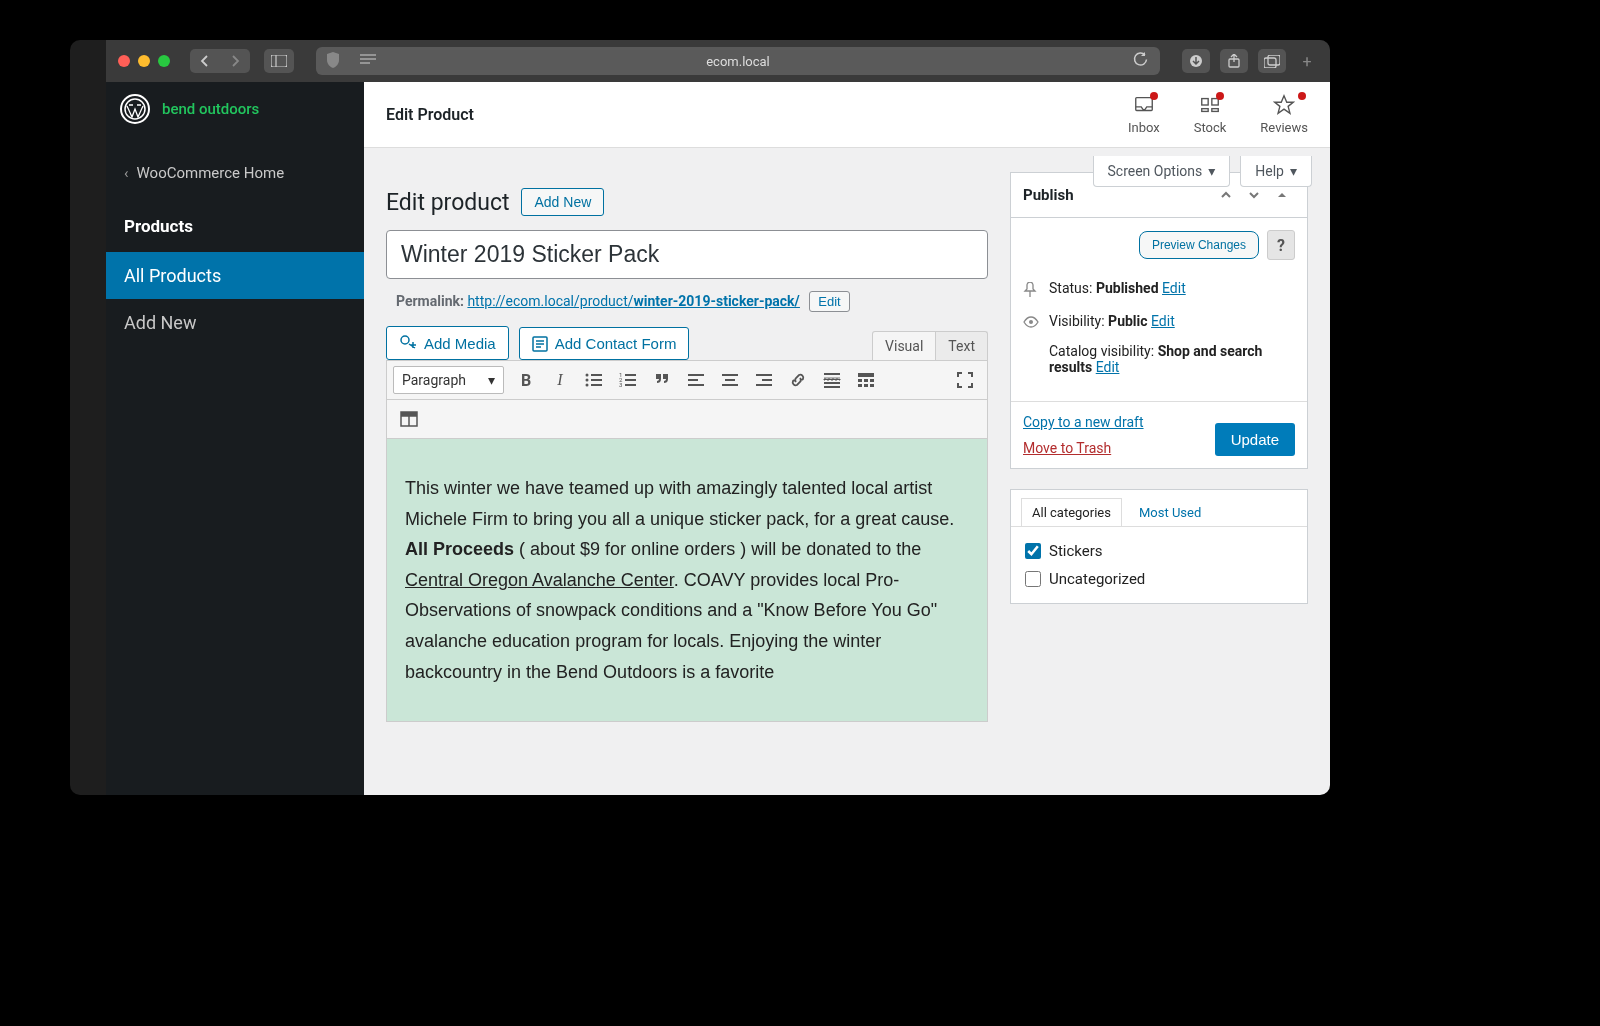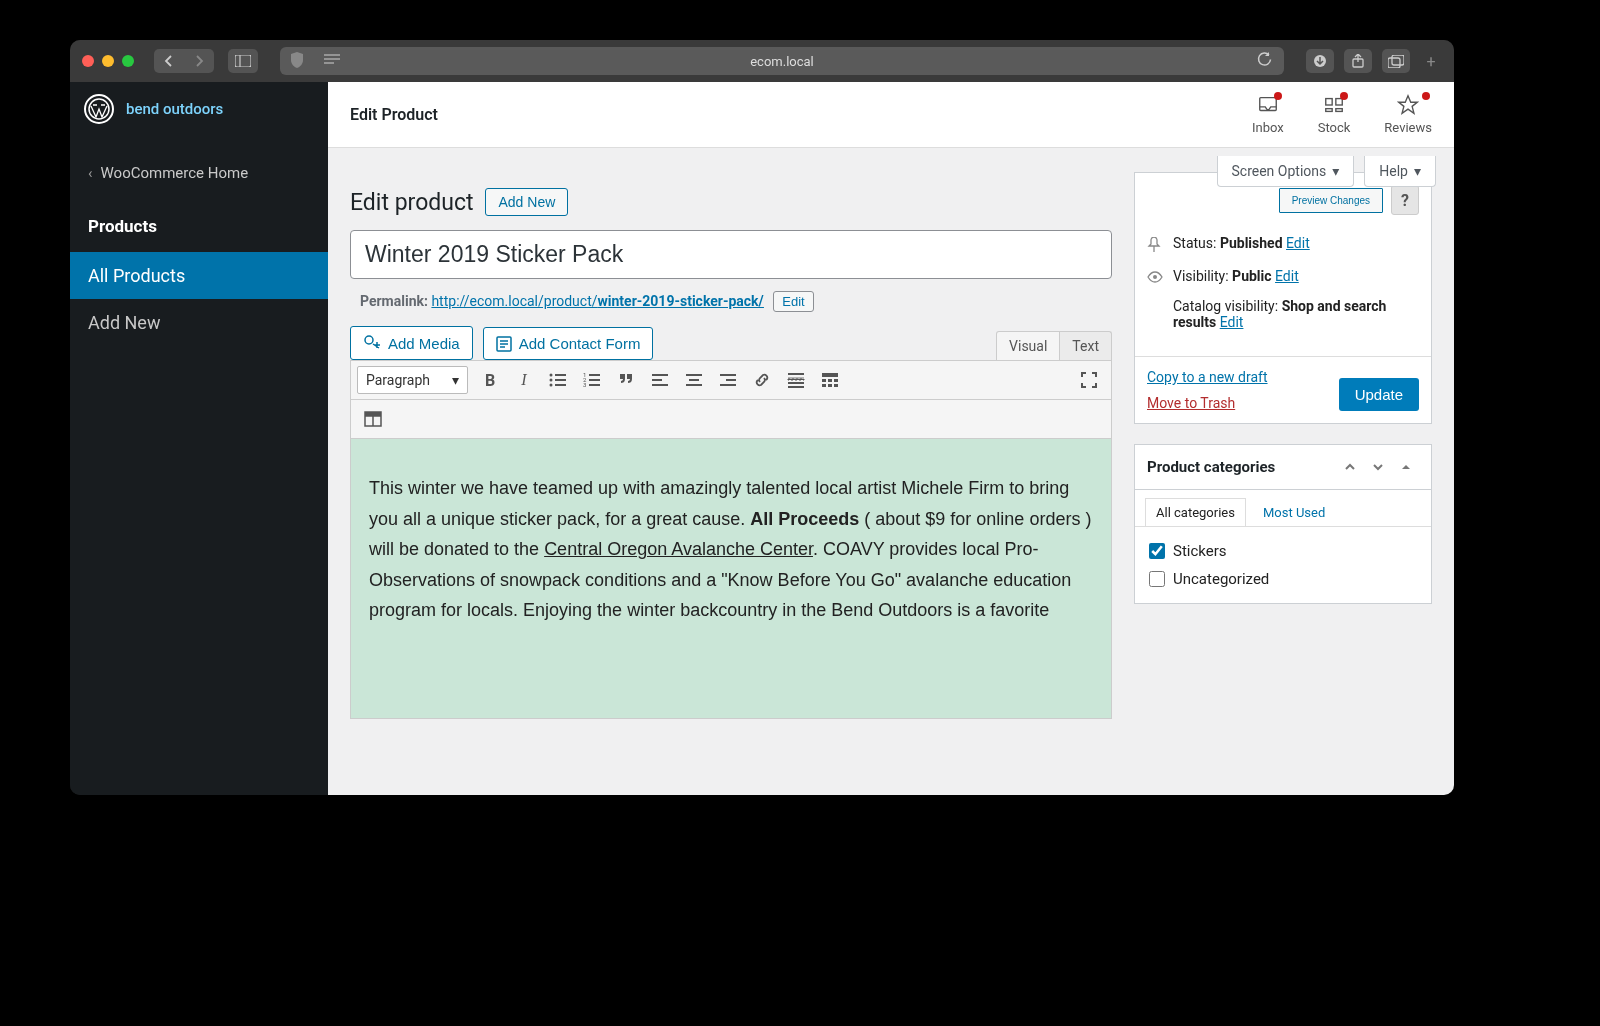--- a/index.html
+++ b/index.html
@@ -1,18 +1,18 @@
 <!DOCTYPE html>
 <html><head>
 <meta charset="utf-8">
 <style>
 * { box-sizing: border-box; margin: 0; padding: 0; }
 body { font-family: -apple-system, BlinkMacSystemFont, "Segoe UI", Roboto, sans-serif; background: #000; width: 1600px; height: 1026px; overflow: hidden; }
 
-.window { position: absolute; left: 70px; top: 40px; width: 1384px; height: 755px; border-radius: 10px; overflow: hidden; background: #1e1e1e; box-shadow: 0 20px 60px rgba(0,0,0,0.7); }
+.window { position: absolute; left: 70px; top: 40px; width: 1260px; height: 755px; border-radius: 10px; overflow: hidden; background: #1e1e1e; box-shadow: 0 20px 60px rgba(0,0,0,0.7); padding-left: 36px; }
 
 
 .chrome { height: 42px; background: #3a3a3a; display: flex; align-items: center; padding: 0 12px; gap: 8px; }
 .traffic { display: flex; gap: 8px; margin-right: 12px; }
 .tl { width: 12px; height: 12px; border-radius: 50%; }
 .tl.r { background: #ff5f57; }
 .tl.y { background: #febc2e; }
 .tl.g { background: #28c840; }
 .nav-btn { width: 30px; height: 24px; background: #545454; border-radius: 4px; display:flex;align-items:center;justify-content:center; color:#ccc; }
 .nav-btn.disabled { background:#4a4a4a; color:#777; }
@@ -25,21 +25,21 @@
 .addrbar .reload { position:absolute; right:12px; color:#ccc; }
 .right-icons { display:flex; gap:10px; align-items:center; }
 .right-icons .icn { width:28px; height:24px; background:#545454; border-radius:5px; display:flex;align-items:center;justify-content:center; color:#ccc; }
 .right-icons .plus { width:22px; color:#888; text-align:center; }
 
 
 .wp { display:flex; height: calc(100% - 42px); }
 .wp-sidebar { width: 258px; background:#181c1f; color:#eee; flex-shrink:0; }
 .wp-topbar { height: 54px; display:flex; align-items:center; padding: 0 14px; gap:12px; }
 .wp-logo { width:30px; height:30px; border:2px solid #fff; border-radius:50%; display:flex;align-items:center;justify-content:center; font-weight:bold; color:#fff; }
-.site-name { font-size:15px; font-weight:500; color:#7dd3fc; }
+.site-name { font-size:15px; font-weight:500; color:#22c55e; }
 .wp-back { padding: 28px 18px 18px; display:flex; align-items:center; gap:8px; color:#c9c9c9; font-size:15px; cursor:pointer; }
 .wp-back .chev { color:#999; }
 .wp-section { padding: 16px 18px; font-size:17px; font-weight:700; color:#fff; }
 .wp-menu-item { padding: 13px 18px; font-size:18px; color:#c7c7c7; cursor:pointer; }
 .wp-menu-item.active { background:#0073aa; color:#fff; }
 
 .wp-main { flex:1; background:#f0f0f1; position:relative; overflow:hidden; }
 .wc-header { height:66px; background:#fff; border-bottom:1px solid #ddd; display:flex; align-items:center; padding:0 22px; }
 .wc-header .title { font-size:16px; font-weight:600; color:#1d2327; }
 .wc-tabs { margin-left:auto; display:flex; gap:34px; }
@@ -84,21 +84,21 @@
 
 
 .postbox { background:#fff; border:1px solid #ccd0d4; margin-bottom:20px; }
 .postbox-header { display:flex; align-items:center; padding:10px 12px; border-bottom:1px solid #ccd0d4; }
 .postbox-header h2 { font-size:15px; font-weight:700; color:#1d2327; }
 .postbox-header .controls { margin-left:auto; display:flex; gap:2px; }
 .pb-ctl { width:26px; height:24px; display:flex;align-items:center;justify-content:center; color:#777; cursor:pointer; }
 
 .publish-body { padding: 12px; }
 .pb-row { display:flex; justify-content:flex-end; gap:8px; margin-bottom:14px; align-items:center;}
-.pb-preview { border:1px solid #0071a1; color:#0071a1; padding:6px 12px; border-radius:1px; font-size:10px; background:#f6f7f7; cursor:pointer; }
+.pb-preview { border:1px solid #0071a1; color:#0071a1; padding:6px 12px; border-radius:8px; font-size:12px; background:#f6f7f7; cursor:pointer; }
 .pb-help { width:28px; height:30px; background:#e5e5e5; border:1px solid #ccc; border-radius:3px; display:flex;align-items:center;justify-content:center; color:#555; font-weight:700; cursor:pointer;}
 .meta-line { display:flex; align-items:flex-start; gap:10px; padding:6px 0; font-size:14px; color:#222; }
 .meta-line .mi { width:16px; flex-shrink:0; color:#888; margin-top:2px; }
 .meta-line strong { font-weight:700; }
 .meta-line a { color:#0073aa; text-decoration:underline; cursor:pointer; }
 .pb-footer { border-top:1px solid #ddd; margin-top:8px; padding:12px; display:flex; align-items:flex-end; }
 .pb-footer .copy { color:#0073aa; text-decoration:underline; font-size:14px; cursor:pointer;}
 .pb-footer .trash { color:#b32d2e; text-decoration:underline; font-size:14px; margin-top:10px; cursor:pointer;}
 .pb-footer-col { display:flex; flex-direction:column; }
 .update-btn { margin-left:auto; background:#007cba; color:#fff; border:none; padding:8px 16px; font-size:15px; border-radius:3px; cursor:pointer; align-self:flex-end;}
@@ -376,73 +376,73 @@
               </div>
           </div>
 
           <div class="editor-body">
             <span>This winter we have teamed up with amazingly talented local artist Michele Firm to bring you all a unique sticker pack, for a great cause. </span><strong>All Proceeds</strong><span> ( about $9 for online orders ) will be donated to the </span><span class="u">Central Oregon Avalanche Center</span><span>. COAVY provides local Pro-Observations of snowpack conditions and a "Know Before You Go" avalanche education program for locals. Enjoying the winter backcountry in the Bend Outdoors is a favorite</span>
           </div>
         </div>
 
         <div class="col-side">
           <div class="postbox">
-            <div class="publish-body">
-              <div class="pb-row">
-                <button class="pb-preview">Preview Changes</button>
-                <div class="pb-help">?</div>
-              </div>
-              <div class="meta-line">
-                <span class="mi"><svg width="14" height="16" viewBox="0 0 14 16">
-                      <path d="M7 0 C5 0 4 2 4 3 L4 7 L2 9 L12 9 L10 7 L10 3 C10 2 9 0 7 0 M7 9 L7 15" fill="none" stroke="#888" stroke-width="1.3"></path>
-                    </svg></span>
-                <span><span>Status:</span> <strong>Published</strong> <a>Edit</a></span>
-              </div>
-              <div class="meta-line">
-                <span class="mi"><svg width="16" height="12" viewBox="0 0 16 12">
-                      <path d="M8 1 C4 1 1 6 1 6 S4 11 8 11 S15 6 15 6 S12 1 8 1" fill="none" stroke="#888" stroke-width="1.3"></path>
-                      <circle cx="8" cy="6" r="2" fill="#888"></circle>
-                    </svg></span>
-                <span><span>Visibility:</span> <strong>Public</strong> <a>Edit</a></span>
-              </div>
-              <div class="meta-line">
-                <span class="mi"></span>
-                <span><span>Catalog visibility:</span> <strong>Shop and search results</strong> <a>Edit</a></span>
-              </div>
-            </div>
-            <div class="pb-footer">
-              <div class="pb-footer-col">
-                <a class="copy">Copy to a new draft</a>
-                <a class="trash">Move to Trash</a>
-              </div>
-              <button class="update-btn">Update</button>
-            </div>
-          </div>
-
-          <div class="postbox">
             <div class="postbox-header">
-              <h2>Product categories</h2>
+              <h2>Publish</h2>
               <div class="controls">
                 <div class="pb-ctl">
                     <svg width="12" height="12" viewBox="0 0 12 12">
                       <path d="M2 8 L6 4 L10 8" fill="none" stroke="#777" stroke-width="2"></path>
                     </svg>
                   </div>
                 <div class="pb-ctl">
                     <svg width="12" height="12" viewBox="0 0 12 12">
                       <path d="M2 4 L6 8 L10 4" fill="none" stroke="#777" stroke-width="2"></path>
                     </svg>
                   </div>
                 <div class="pb-ctl">
                     <svg width="12" height="12" viewBox="0 0 12 12">
                       <path d="M2 8 L6 4 L10 8" fill="#777"></path>
                     </svg>
                   </div>
               </div>
             </div>
+            <div class="publish-body">
+              <div class="pb-row">
+                <button class="pb-preview">Preview Changes</button>
+                <div class="pb-help">?</div>
+              </div>
+              <div class="meta-line">
+                <span class="mi"><svg width="14" height="16" viewBox="0 0 14 16">
+                      <path d="M7 0 C5 0 4 2 4 3 L4 7 L2 9 L12 9 L10 7 L10 3 C10 2 9 0 7 0 M7 9 L7 15" fill="none" stroke="#888" stroke-width="1.3"></path>
+                    </svg></span>
+                <span><span>Status:</span> <strong>Published</strong> <a>Edit</a></span>
+              </div>
+              <div class="meta-line">
+                <span class="mi"><svg width="16" height="12" viewBox="0 0 16 12">
+                      <path d="M8 1 C4 1 1 6 1 6 S4 11 8 11 S15 6 15 6 S12 1 8 1" fill="none" stroke="#888" stroke-width="1.3"></path>
+                      <circle cx="8" cy="6" r="2" fill="#888"></circle>
+                    </svg></span>
+                <span><span>Visibility:</span> <strong>Public</strong> <a>Edit</a></span>
+              </div>
+              <div class="meta-line">
+                <span class="mi"></span>
+                <span><span>Catalog visibility:</span> <strong>Shop and search results</strong> <a>Edit</a></span>
+              </div>
+            </div>
+            <div class="pb-footer">
+              <div class="pb-footer-col">
+                <a class="copy">Copy to a new draft</a>
+                <a class="trash">Move to Trash</a>
+              </div>
+              <button class="update-btn">Update</button>
+            </div>
+          </div>
+
+          <div class="postbox">
             <div class="cat-tabs">
               <div class="cat-tab">All categories</div>
               <div class="cat-tab inactive">Most Used</div>
             </div>
             <div class="cat-list">
               <label class="cat-item">
                   <input type="checkbox" checked="" style=""> 
                   <span>Stickers</span>
                 </label>
               <label class="cat-item">

